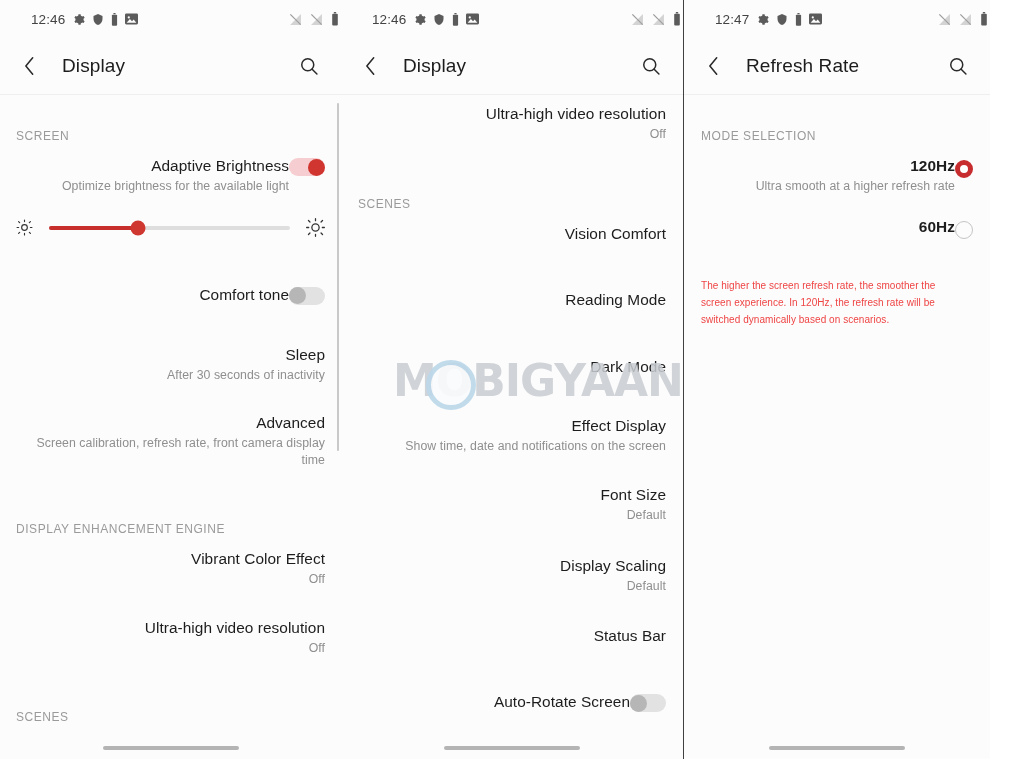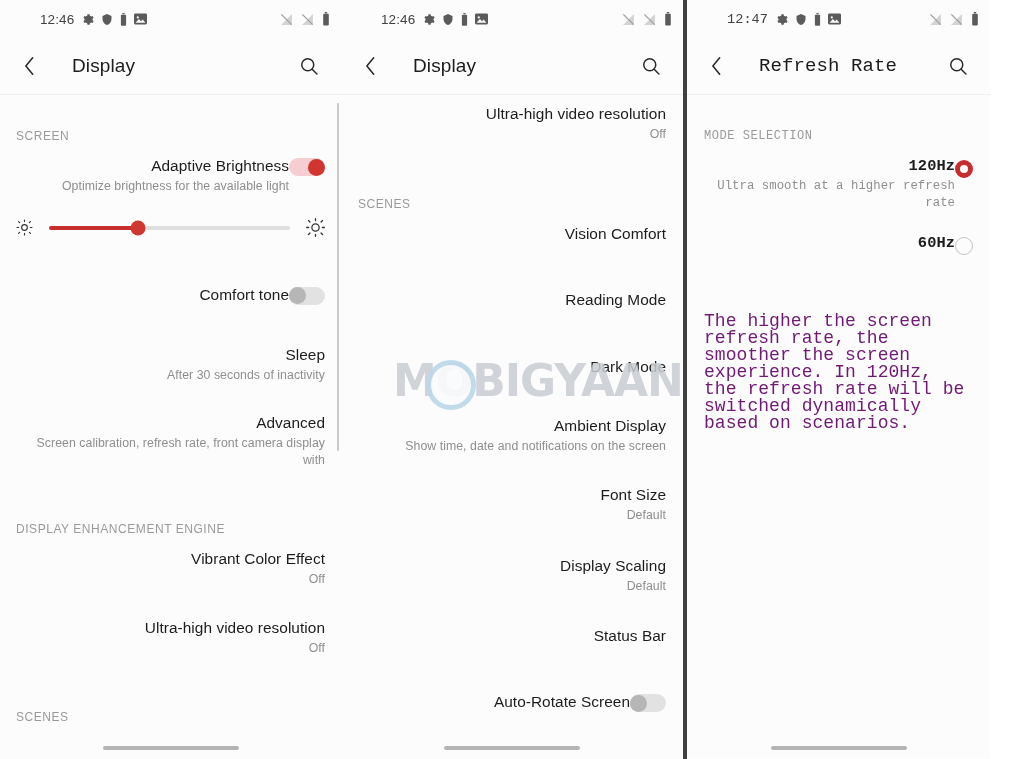--- a/index.html
+++ b/index.html
@@ -22,28 +22,28 @@
   }
   .phone {
     position: relative;
     height: 759px;
     overflow: hidden;
     background: #fbfbfb;
     box-sizing: border-box;
   }
   .phone.p1 { width: 341px; background: #fcfcfc; }
   .phone.p2 { width: 342px; background: #fcfcfc; }
-  .phone.p3 { width: 307px; background: #fdfdfd; border-left: 4px solid #404040; font-family: Liberation Mono, monospace; }
+  .phone.p3 { width: 307px; background: #fdfdfd; border-left: 1px solid #404040; }
 
   
   .statusbar {
     height: 38px;
     display: flex;
     align-items: center;
-    padding: 0 11px;
+    padding: 0 2px;
     box-sizing: border-box;
     font-size: 13.5px;
     color: #4a4a4a;
     background: #fcfcfc;
   }
   .sb-left {
     display: flex;
     align-items: center;
     gap: 7px;
     margin-left: 29px;
@@ -73,21 +73,21 @@
     border-bottom: 1px solid #efefef;
   }
   .appbar .back {
     width: 26px; height: 26px;
     display: flex; align-items: center; justify-content: center;
     cursor: pointer;
   }
   .appbar .title {
     font-size: 19px;
     color: #1c1c1c;
-    margin-left: 30px;
+    margin-left: 20px;
     font-weight: 400;
     letter-spacing: .1px;
   }
   .appbar .search {
     margin-left: auto;
     width: 28px; height: 28px;
     display: flex; align-items: center; justify-content: center;
     cursor: pointer;
   }
 
@@ -202,26 +202,25 @@
   .radio.sel {
     border: 5px solid #c72c2e;
     background: #ffffff;
   }
   .radio.unsel {
     border: 1.6px solid #c5c5c5;
     background: transparent;
   }
 
   .note {
-    font-size: 18px;
-    color: #701a75;
+    font-size: 10px;
+    color: #ef4444;
     line-height: 17px;
     padding: 0 24px 0 17px;
     letter-spacing: .05px;
-    margin-top: 20px;
   }
 
   
   .scrollbar {
     position: absolute;
     right: 2px;
     width: 2.5px;
     background: #c9c9c9;
     border-radius: 2px;
   }
@@ -376,21 +375,21 @@
           <div class="ttl">Sleep</div>
           <div class="sub">After 30 seconds of inactivity</div>
         </div>
       </div>
 
       <div class="gap-m"></div>
 
       <div class="row">
         <div class="texts">
           <div class="ttl">Advanced</div>
-          <div class="sub">Screen calibration, refresh rate, front camera display with</div>
+          <div class="sub">Screen calibration, refresh rate, front camera display time</div>
         </div>
       </div>
 
       <div class="gap-xl"></div>
 
       <div class="sect">DISPLAY ENHANCEMENT ENGINE</div>
 
       <div class="row">
         <div class="texts">
           <div class="ttl">Vibrant Color Effect</div>
@@ -502,21 +501,21 @@
       <div class="row">
         <div class="texts">
             <div class="ttl">Dark Mode</div>
           </div>
       </div>
 
       <div style="height:29px"></div>
 
       <div class="row">
         <div class="texts">
-          <div class="ttl">Ambient Display</div>
+          <div class="ttl">Effect Display</div>
           <div class="sub">Show time, date and notifications on the screen</div>
         </div>
       </div>
 
       <div style="height:31px"></div>
 
       <div class="row">
         <div class="texts">
           <div class="ttl">Font Size</div>
           <div class="sub">Default</div>

